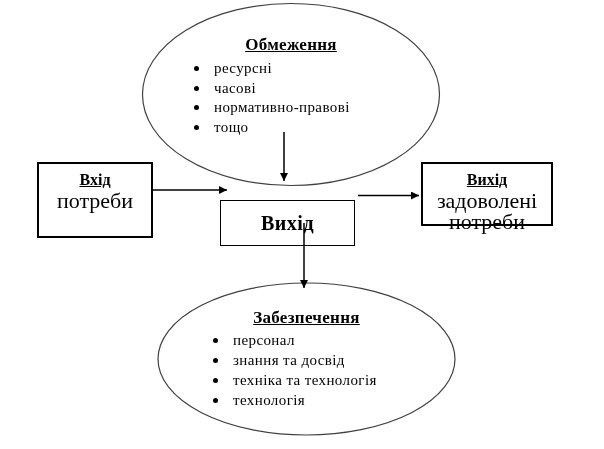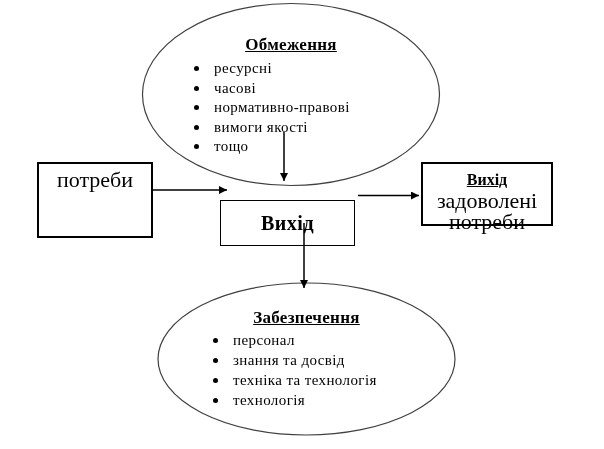--- a/index.html
+++ b/index.html
@@ -92,29 +92,26 @@
     <div class="bullet-row">
       <span class="dot"></span>
       <span class="bullet-label">часові</span>
     </div>
     <div class="bullet-row">
       <span class="dot"></span>
       <span class="bullet-label">нормативно-правові</span>
     </div>
     <div class="bullet-row">
       <span class="dot"></span>
-      <span class="bullet-label">вимоги якості</span>
-    </div>
-    <div class="bullet-row">
-      <span class="dot"></span>
       <span class="bullet-label">тощо</span>
     </div>
   </div>
 
   <div class="box box-thick" id="input-box">
+    <div class="box-title">Вхід</div>
     <div class="box-subtitle">потреби</div>
   </div>
 
   <div class="box box-thin" id="project-box">
     <div class="project-title">Вихід</div>
   </div>
 
   <div class="box box-thick" id="output-box">
     <div class="box-title">Вихід</div>
     <div class="box-subtitle">задоволені потреби</div>

